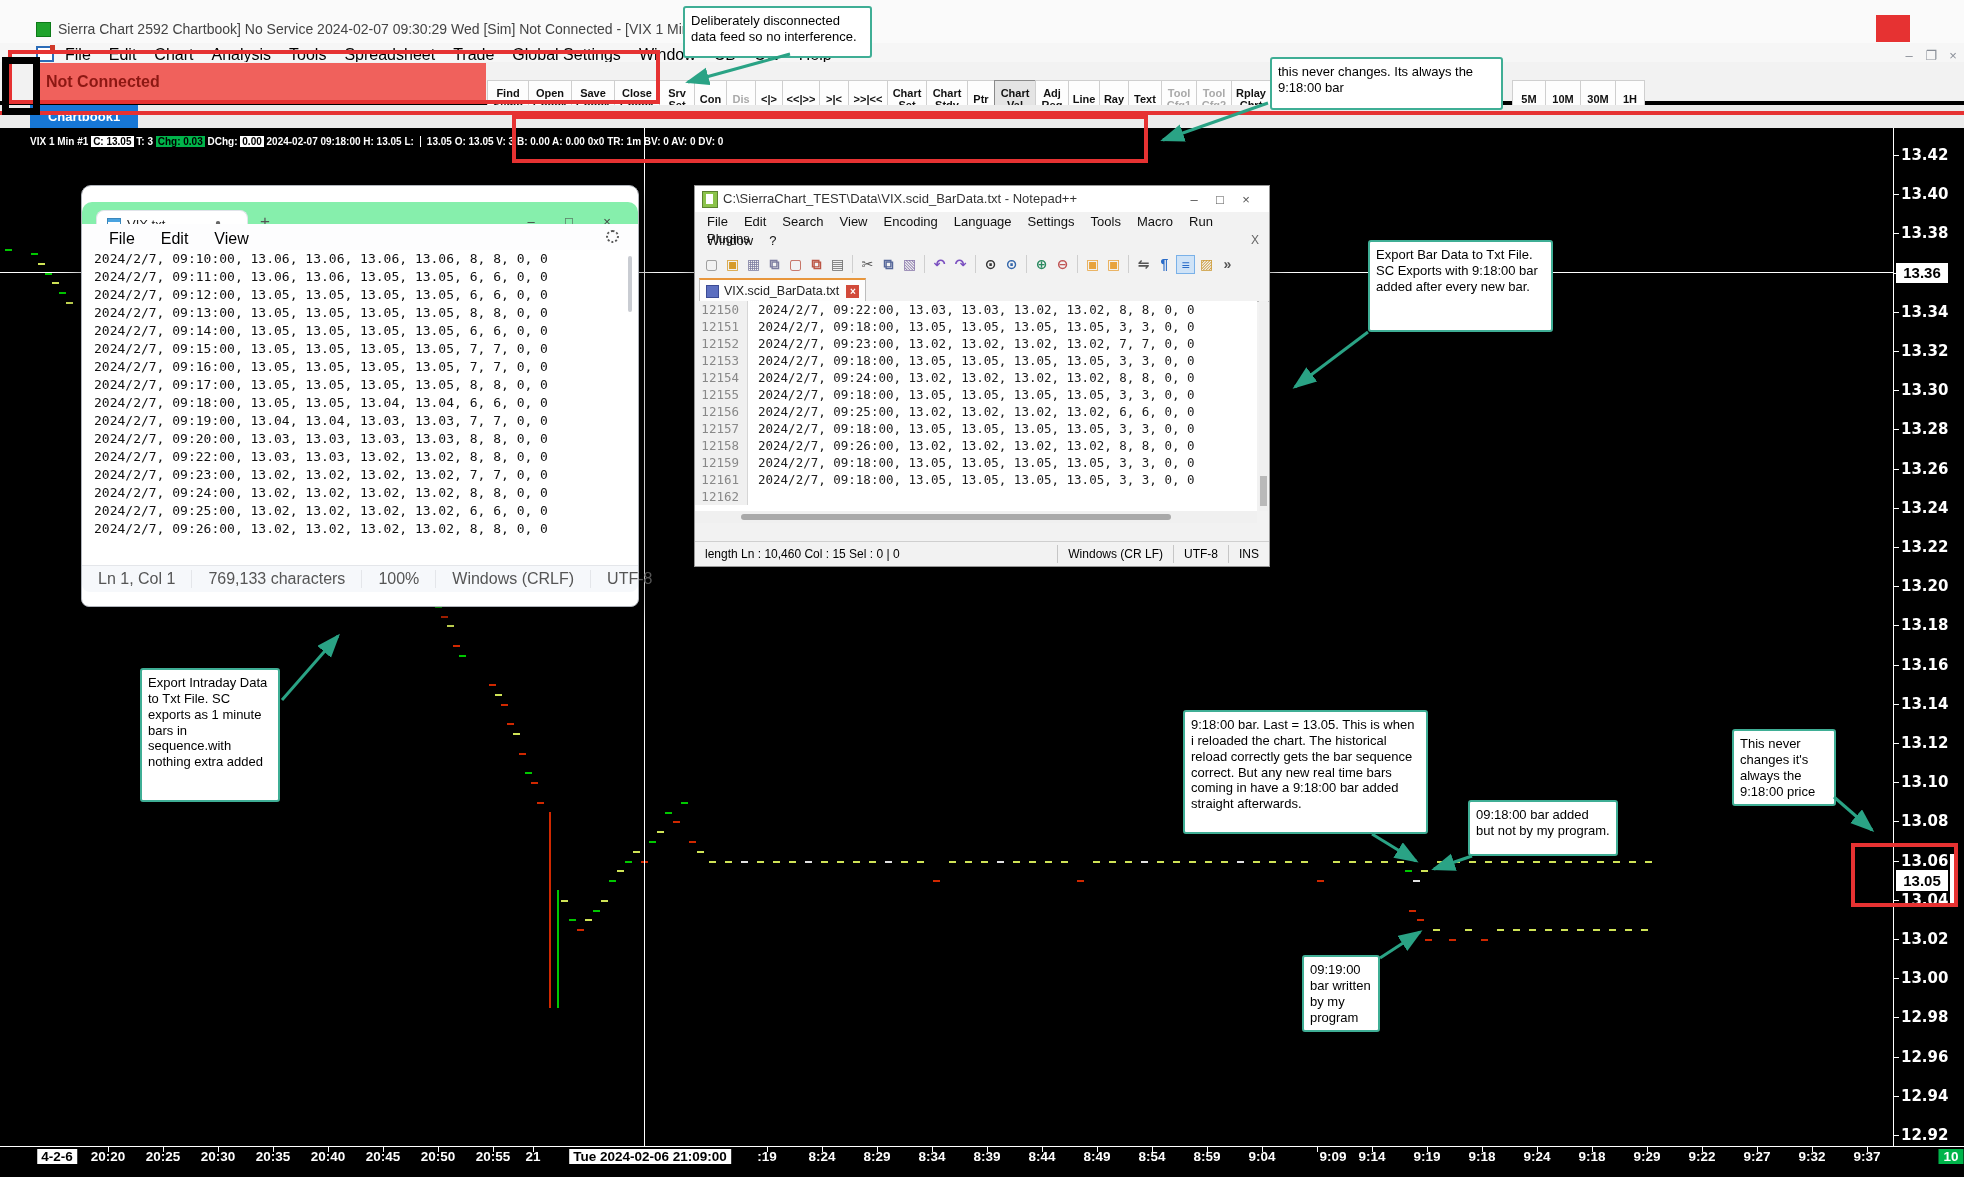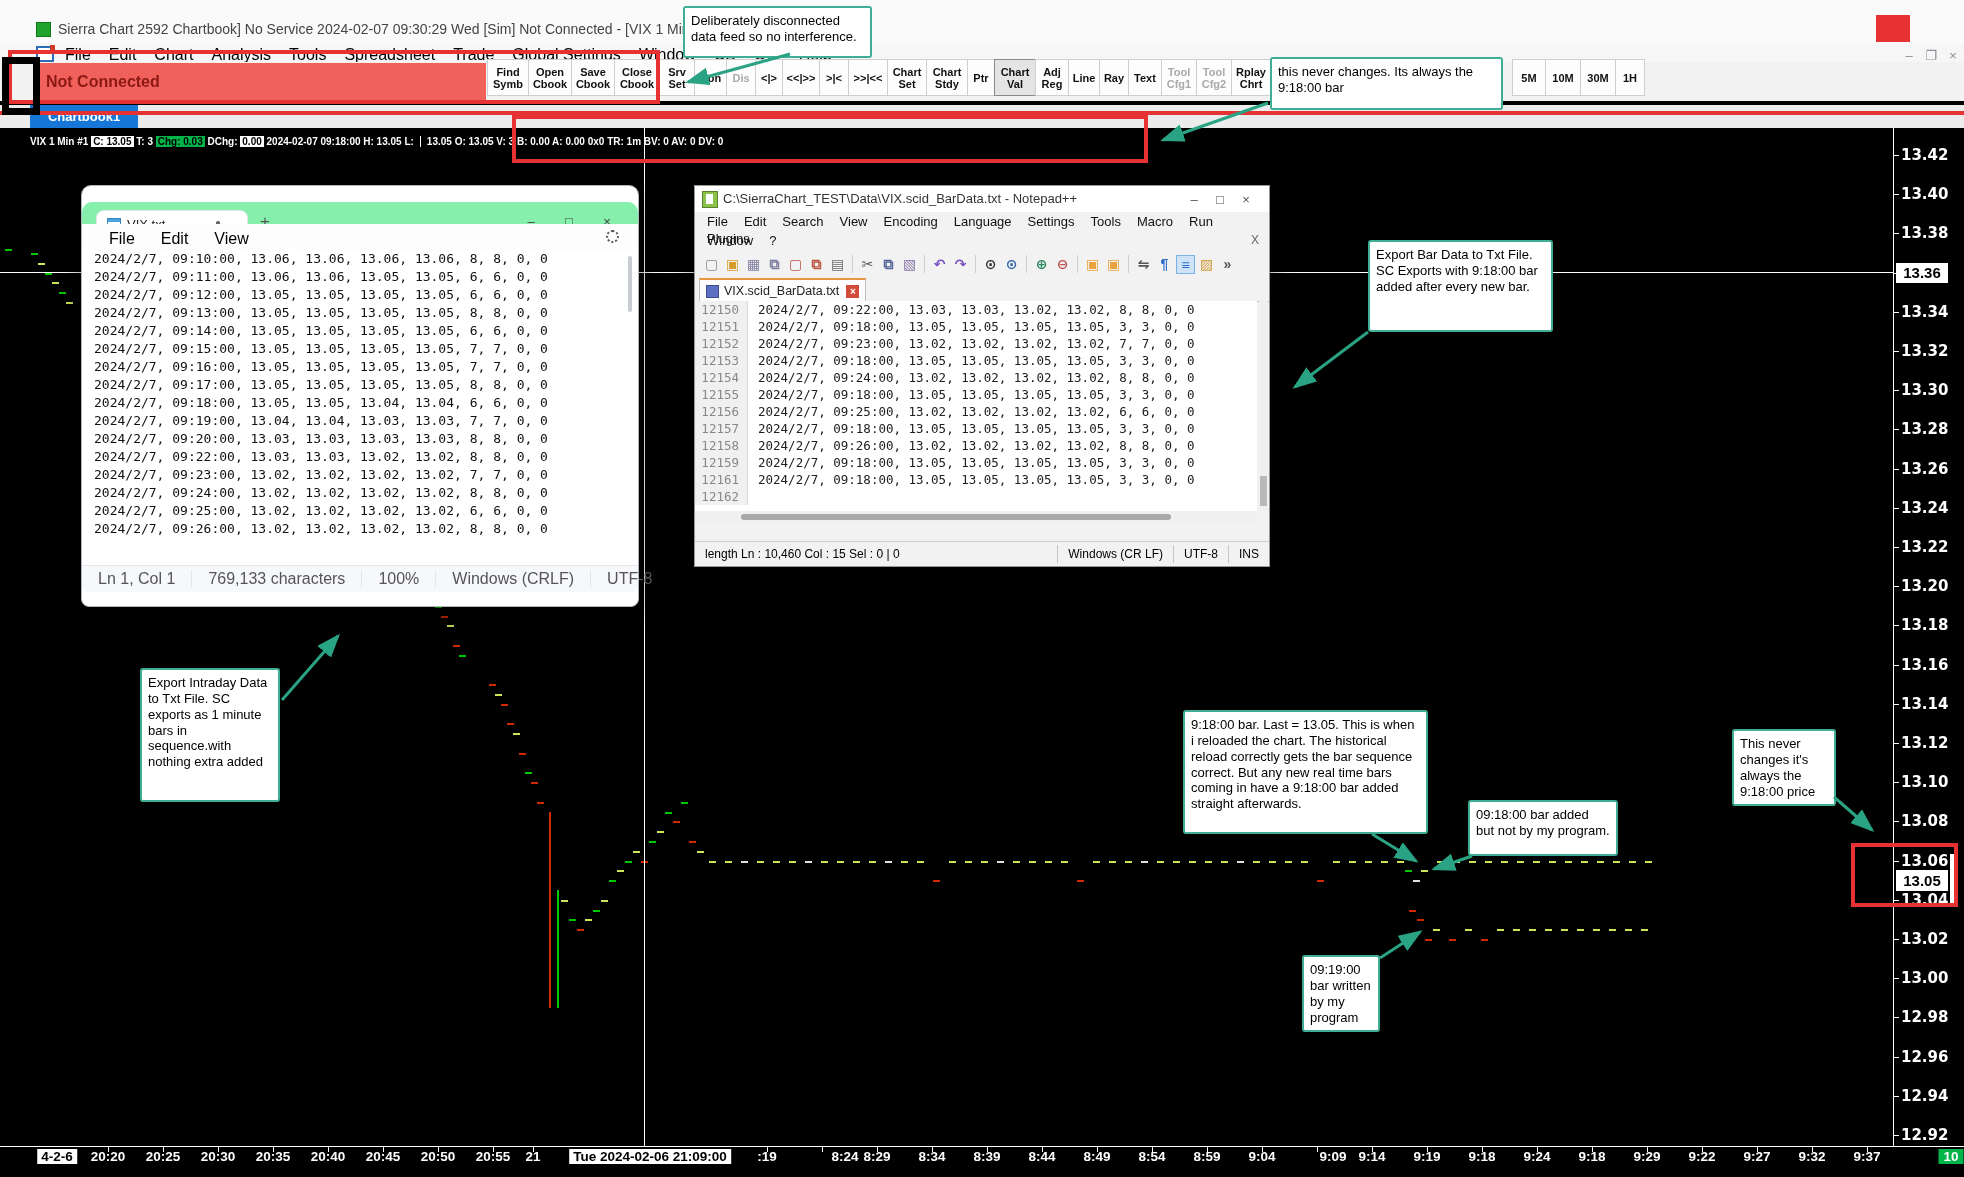--- a/index.html
+++ b/index.html
@@ -14,21 +14,21 @@
   #menu-icon{left:36px;top:46px;width:14px;height:12px;border:2px solid #2b6cb8;background:#fff;}
   #menu-icon:after{content:"";position:absolute;right:-3px;top:-3px;width:5px;height:5px;background:#d03a2a;}
   .menu-item{display:inline-block;padding:2px 9px;}
   #menu-items{left:56px;top:44px;}
   .winctl{font-size:13px;color:#8a8f98;display:inline-block;width:22px;text-align:center;}
   #sc-controls{left:1898px;top:46px;}
   
   #toolbar{left:0;top:62px;width:1964px;height:39px;background:#f2f2f2;}
   #banner{left:38px;top:63px;width:448px;height:37px;background:#f0615c;color:#8c1813;
           font-weight:bold;font-size:16px;line-height:37px;padding-left:8px;box-sizing:border-box;}
-  .tbtn{position:absolute;top:59px;height:37px;background:#fdfdfd;border:1px solid #cfcfcf;
+  .tbtn{position:absolute;top:80px;height:37px;background:#fdfdfd;border:1px solid #cfcfcf;
         box-sizing:border-box;color:#111;font-weight:bold;font-size:11px;text-align:center;
         display:flex;flex-direction:column;justify-content:center;line-height:12px;}
   .tbtn.dis{color:#a9a9a9;}
   .tbtn.pressed{background:#e4e4e4;border:1px solid #8a8a8a;}
   
   #tabstrip{left:0;top:105px;width:1964px;height:23px;background:#ececec;}
   #chartbook-tab{left:30px;top:105px;width:108px;height:23px;background:#1777d6;color:#fff;
                  font-weight:bold;font-size:13px;text-align:center;line-height:23px;}
   
   #chart{left:0;top:128px;width:1964px;height:1018px;background:#000;}
@@ -447,21 +447,21 @@
       <div class="ttick" style="left: 383px;"></div>
       <div class="tlabel" style="left: 438px;">20:50</div>
       <div class="ttick" style="left: 438px;"></div>
       <div class="tlabel" style="left: 493px;">20:55</div>
       <div class="ttick" style="left: 493px;"></div>
       <div class="tlabel" style="left: 533px;">21</div>
       <div class="ttick" style="left: 533px;"></div>
       <div class="tlabel hl" style="left: 650px;">Tue 2024-02-06 21:09:00</div>
       <div class="tlabel" style="left: 767px;">:19</div>
       <div class="ttick" style="left: 767px;"></div>
-      <div class="tlabel" style="left: 845px;">8:24</div>
+      <div class="tlabel" style="left: 822px;">8:24</div>
       <div class="ttick" style="left: 822px;"></div>
       <div class="tlabel" style="left: 877px;">8:29</div>
       <div class="ttick" style="left: 877px;"></div>
       <div class="tlabel" style="left: 932px;">8:34</div>
       <div class="ttick" style="left: 932px;"></div>
       <div class="tlabel" style="left: 987px;">8:39</div>
       <div class="ttick" style="left: 987px;"></div>
       <div class="tlabel" style="left: 1042px;">8:44</div>
       <div class="ttick" style="left: 1042px;"></div>
       <div class="tlabel" style="left: 1097px;">8:49</div>

